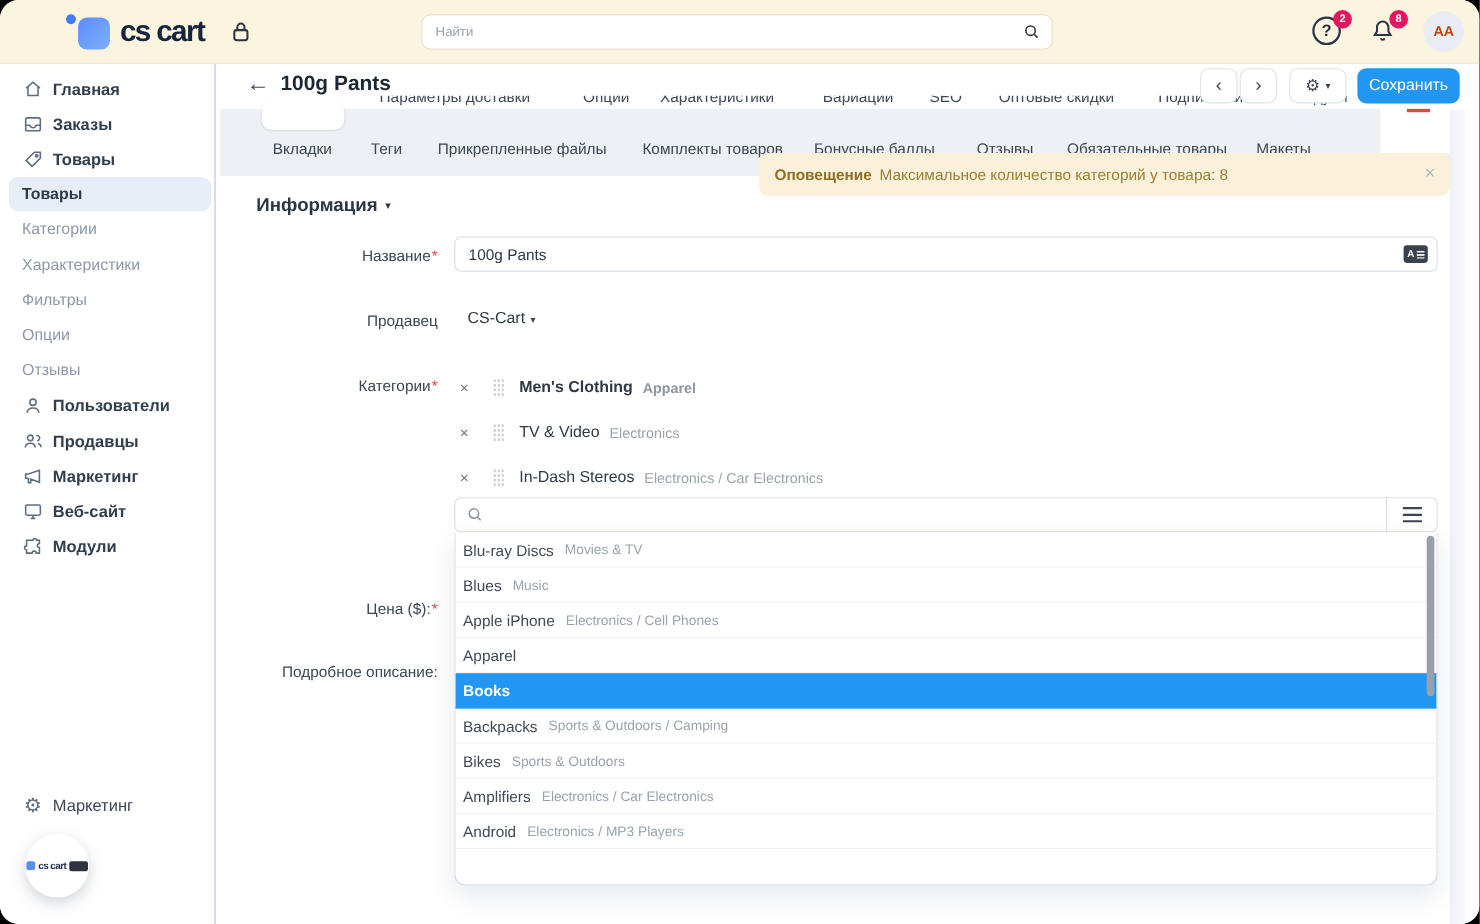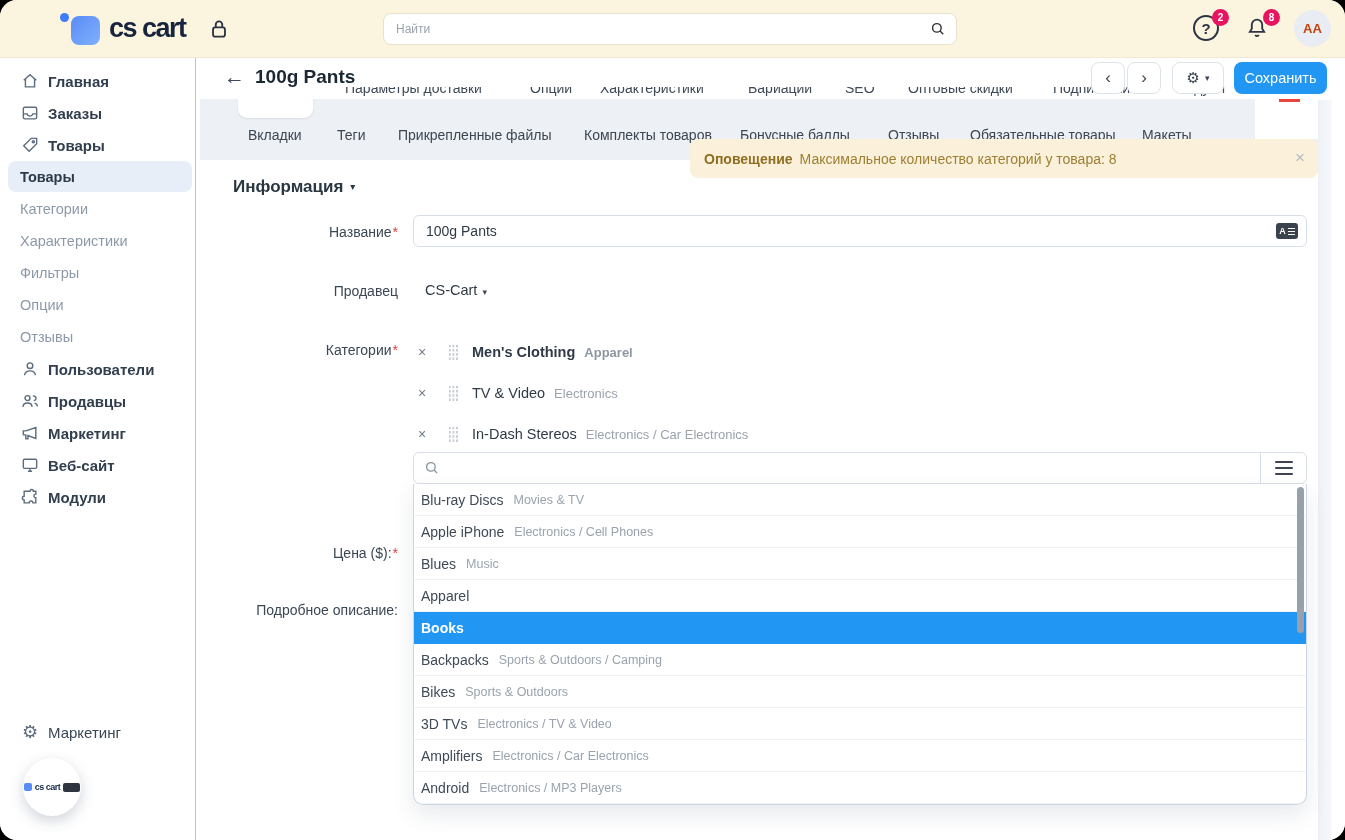--- a/index.html
+++ b/index.html
@@ -351,46 +351,42 @@
     <span>Цена ($):</span><span class="req">*</span>
   </div>
   <div class="flabel" style="top:602px; z-index:3;">Подробное описание:</div>
 
   <div class="dropdown">
     <div class="dd-item">
       <span class="dd-name">Blu-ray Discs</span>
       <span class="dd-path">Movies &amp; TV</span>
     </div>
     <div class="dd-item">
+      <span class="dd-name">Blues</span>
+      <span class="dd-path">Music</span>
+    </div>
+    <div class="dd-item">
       <span class="dd-name">Apple iPhone</span>
       <span class="dd-path">Electronics / Cell Phones</span>
     </div>
     <div class="dd-item">
-      <span class="dd-name">Blues</span>
-      <span class="dd-path">Music</span>
-    </div>
-    <div class="dd-item">
       <span class="dd-name">Apparel</span>
     </div>
     <div class="dd-item sel">
       <span class="dd-name">Books</span>
     </div>
     <div class="dd-item">
       <span class="dd-name">Backpacks</span>
       <span class="dd-path">Sports &amp; Outdoors / Camping</span>
     </div>
     <div class="dd-item">
       <span class="dd-name">Bikes</span>
       <span class="dd-path">Sports &amp; Outdoors</span>
     </div>
     <div class="dd-item">
-      <span class="dd-name">3D TVs</span>
-      <span class="dd-path">Electronics / TV &amp; Video</span>
-    </div>
-    <div class="dd-item">
       <span class="dd-name">Amplifiers</span>
       <span class="dd-path">Electronics / Car Electronics</span>
     </div>
     <div class="dd-item">
       <span class="dd-name">Android</span>
       <span class="dd-path">Electronics / MP3 Players</span>
     </div>
     <div class="dd-thumb"></div>
   </div>
 

